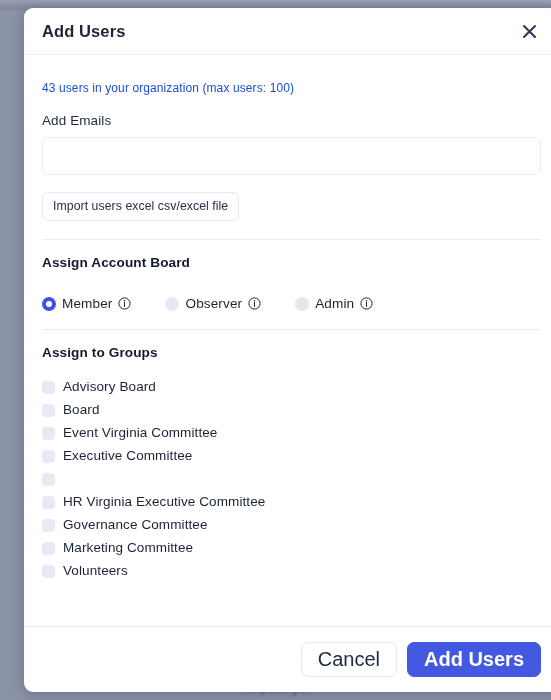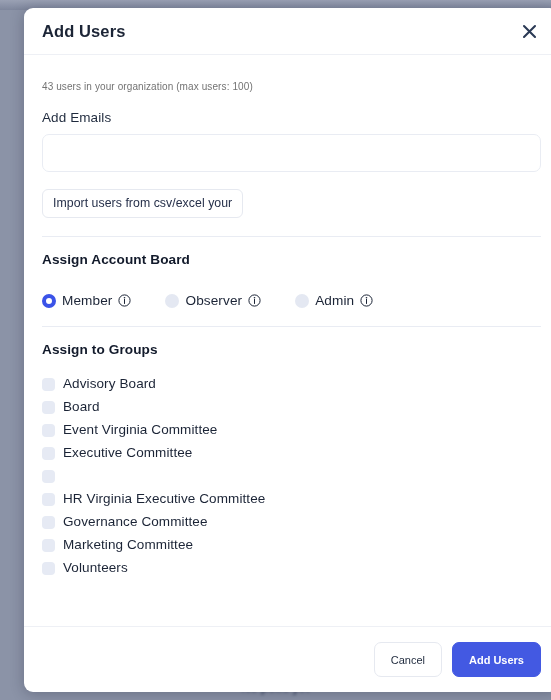--- a/index.html
+++ b/index.html
@@ -81,22 +81,22 @@
   }
   .close-btn svg { display: block; }
 
   .modal-body {
     flex: 1 1 auto;
     padding: 26px 18px 0 18px;
     overflow: hidden;
   }
 
   .org-count {
-    font-size: 10px;
-    color: #737373;
+    font-size: 12px;
+    color: #1d4ed8;
     margin: 0 0 18px 0;
     letter-spacing: .1px;
   }
 
   .field-label {
     font-size: 13.5px;
     color: #1f2a3d;
     margin: 0 0 9px 0;
     letter-spacing: .1px;
   }
@@ -212,21 +212,21 @@
     height: 66px;
     border-top: 1px solid #eef0f5;
     display: flex;
     align-items: center;
     justify-content: flex-end;
     padding: 0 18px;
     gap: 10px;
   }
   .btn {
     font-family: "Liberation Sans", sans-serif;
-    font-size: 11px;
+    font-size: 20px;
     border-radius: 7px;
     cursor: pointer;
     padding: 0 16px;
     height: 35px;
     display: inline-flex;
     align-items: center;
     justify-content: center;
   }
   .btn-cancel {
     background: #ffffff;
@@ -260,21 +260,21 @@
   </div>
 
   <div class="modal-body">
 
     <p class="org-count">43 users in your organization (max users: 100)</p>
 
     <p class="field-label">Add Emails</p>
     <input class="email-input" type="text" placeholder="" style="">
 
     <div class="import-row">
-      <button class="import-btn">Import users from csv/excel your</button>
+      <button class="import-btn">Import users excel csv/excel file</button>
     </div>
 
     <div class="divider"></div>
 
     <h3 class="section-title">Assign Account Board</h3>
 
     <div class="role-row">
 
       <label class="role-option">
         <span class="radio checked"></span>

